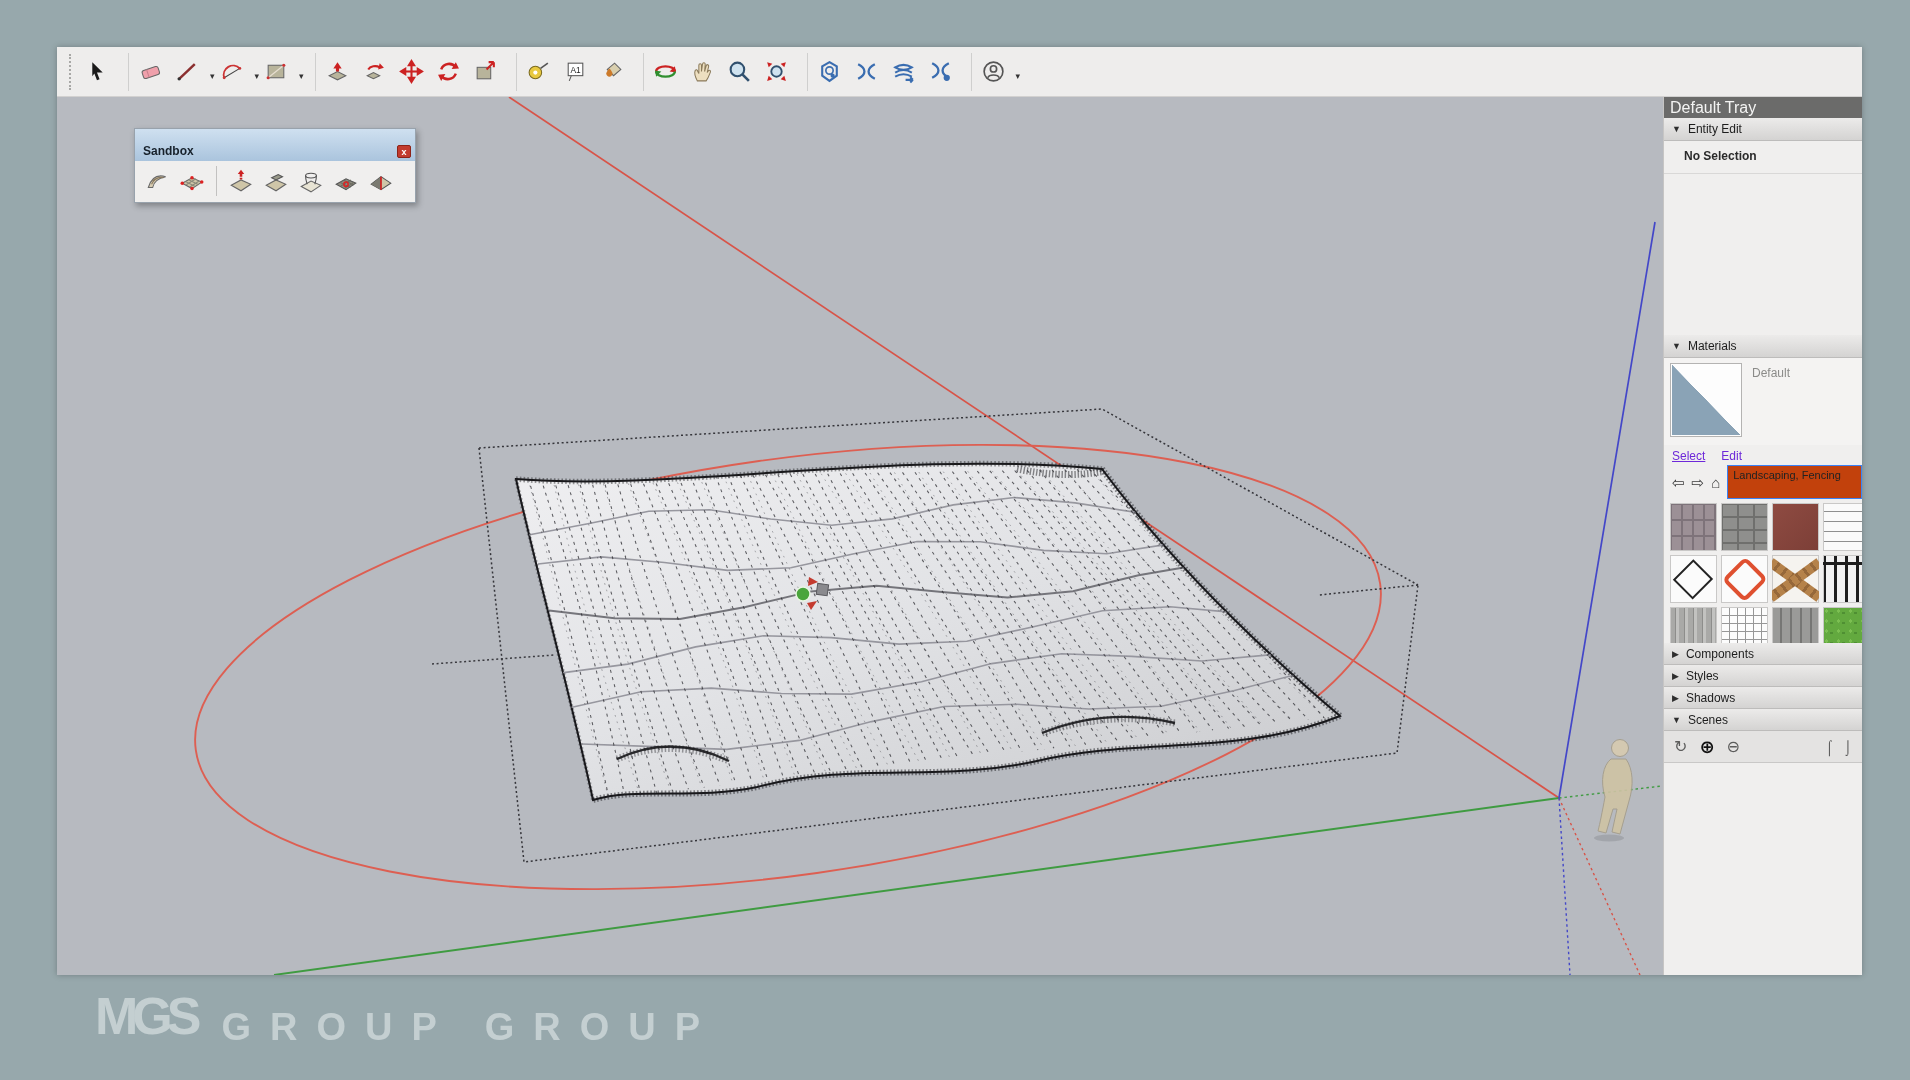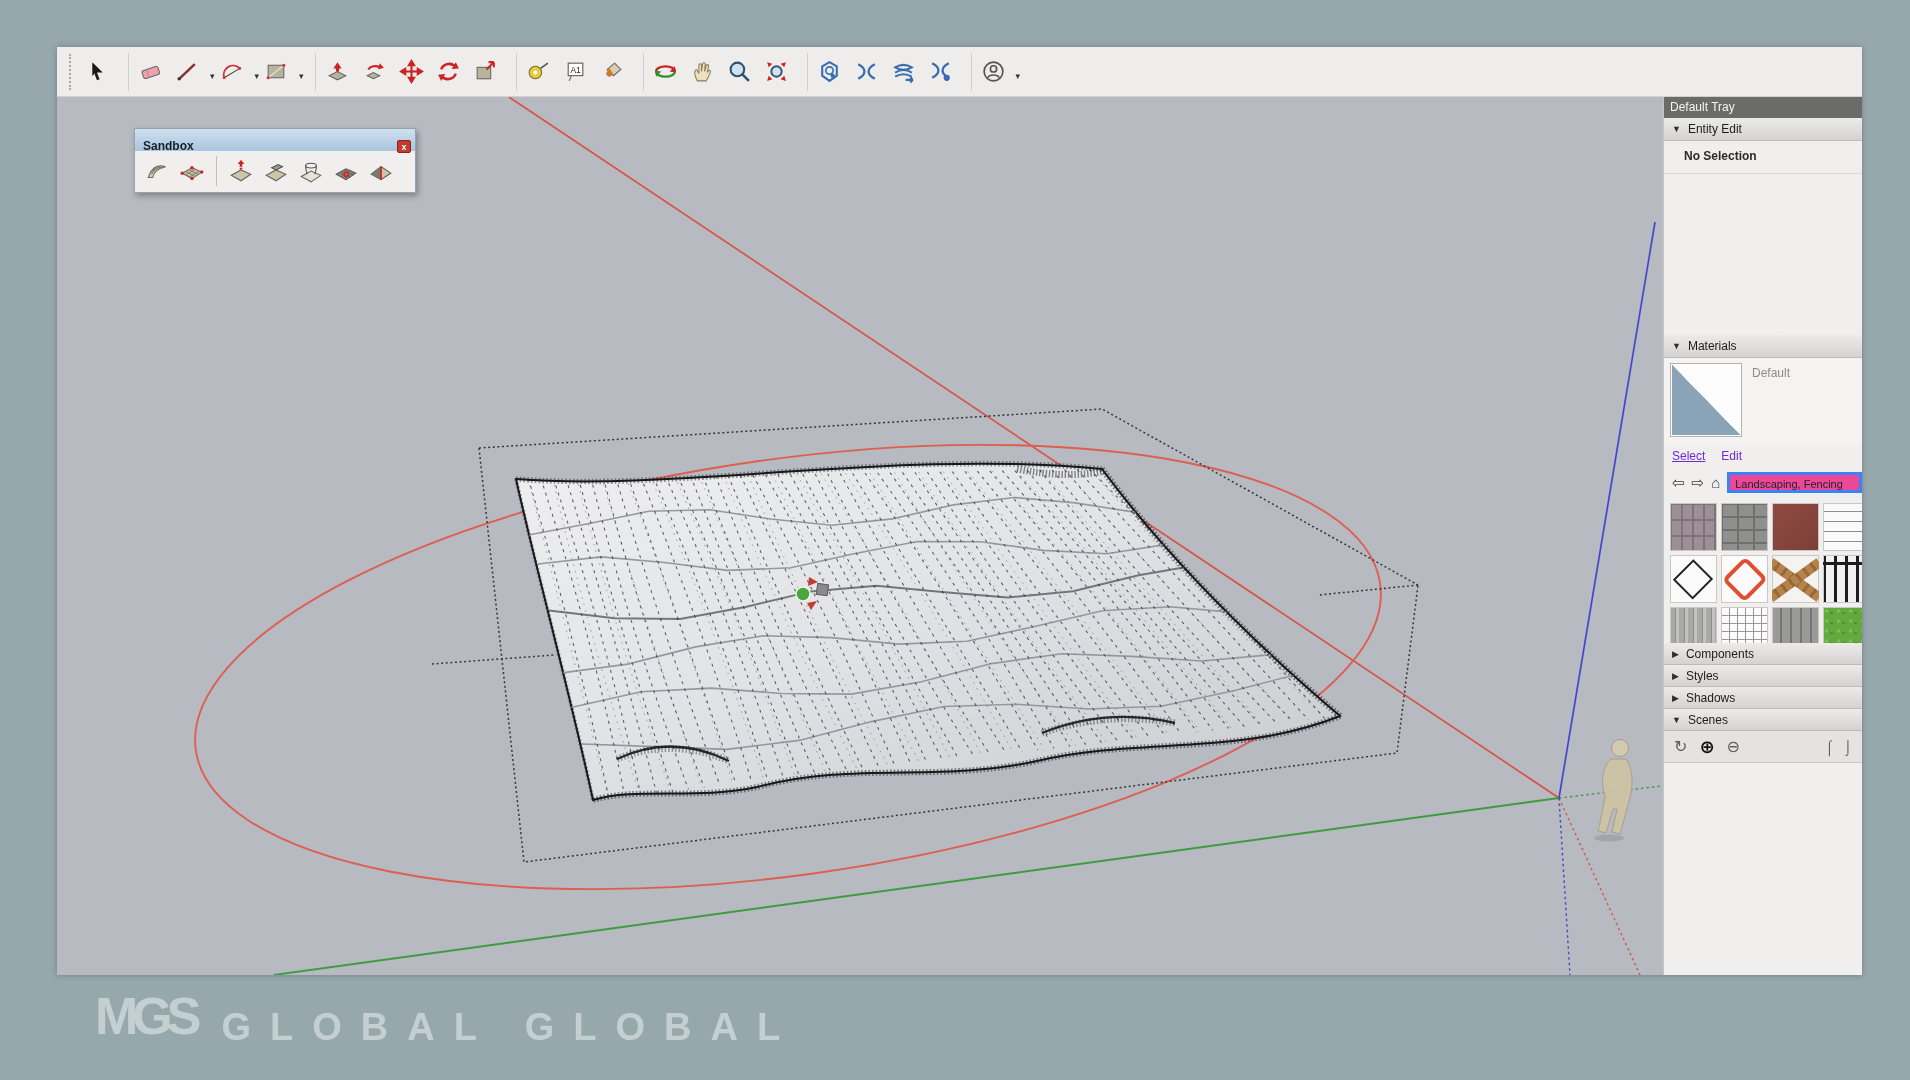--- a/index.html
+++ b/index.html
@@ -18,49 +18,49 @@
   .tb-handle{width:5px;height:36px;border-left:2px dotted #a8a8a6;margin-right:8px;}
   .tb-btn{width:34px;height:34px;display:flex;align-items:center;justify-content:flex-start;flex:0 0 auto;}
   .tb-btn svg{width:25px;height:25px;}
   .tb-caret{font-size:9px;color:#333;margin:8px 2px 0 -2px;flex:0 0 auto;}
   .tb-sep{width:1px;height:38px;background:#cfcfce;margin:0 6px;flex:0 0 auto;}
   
   .viewport{position:absolute;left:0;top:50px;width:1606px;height:878px;background:var(--viewport-bg);overflow:hidden;}
   
   .sandbox-palette{position:absolute;left:77px;top:81px;width:282px;background:#f0efee;
                    border:1px solid #98a2ac;box-shadow:2px 3px 6px rgba(0,0,0,.3);}
-  .sp-title{height:22px;background:linear-gradient(#cfe0f0,#aac4dd);display:flex;align-items:center;
+  .sp-title{height:32px;background:linear-gradient(#cfe0f0,#aac4dd);display:flex;align-items:center;
             padding:12px 4px 0 8px;font-size:12px;font-weight:bold;color:#17212b;}
   .sp-close{margin-left:auto;width:14px;height:13px;background:#c23b2e;color:#fff;font-size:9px;
             line-height:13px;text-align:center;border-radius:2px;border:1px solid #8d2318;}
   .sp-tools{display:flex;align-items:center;padding:5px 8px 6px 8px;gap:7px;}
   .sp-btn{width:28px;height:28px;display:flex;align-items:center;justify-content:center;}
   .sp-btn svg{width:26px;height:26px;}
   .sp-sep{width:1px;height:30px;background:#c2c1c0;margin:0 3px;}
   
   .tray{position:absolute;left:1606px;top:50px;width:199px;height:878px;background:var(--panel-bg);
         border-left:1px solid #c6c5c4;font-size:12px;color:#2b2b2b;overflow:hidden;}
-  .tray-header{height:21px;background:#6b6b6a;color:#f4f4f3;font-size:12px;line-height:21px;padding-left:6px;}
+  .tray-header{height:21px;background:#6b6b6a;color:#f4f4f3;font-size:16px;line-height:21px;padding-left:6px;}
   .sec-header{height:23px;background:linear-gradient(#eceBea,#d4d3d2);border-bottom:1px solid #bdbcbb;
               display:flex;align-items:center;gap:7px;padding-left:8px;font-size:12px;color:#1d1d1d;}
   .sec-header .tri{font-size:9px;color:#2e2e2e;}
   .ei-body{height:194px;background:#f0efee;}
   .no-sel{font-weight:bold;padding:8px 0 0 20px;}
   .ei-div{border-top:1px solid #d9d8d7;margin-top:10px;}
   .mat-body{position:relative;height:87px;background:#f4f3f2;padding-left:15px;}
   .mat-preview{position:absolute;left:6px;top:5px;width:72px;height:74px;background:#fdfdfd;
                border:1px solid #b4b3b2;}
   .mat-preview .split{position:absolute;inset:1px;background:linear-gradient(to bottom left,#fdfdfd 49.6%,#8aa3b6 50%);}
   .mat-name{position:absolute;left:88px;top:8px;color:#8b8b89;font-size:12px;}
   .mat-tabs{height:22px;display:flex;gap:16px;padding-left:8px;align-items:center;background:#f0efee;}
   .tab{font-size:12px;color:#6d28d9;}
   .tab.active{text-decoration:underline;}
   .mat-nav{height:30px;display:flex;align-items:center;gap:7px;padding:0 0 0 8px;background:#f0efee;}
   .nav-ico{font-size:15px;color:#3c3c3c;line-height:1;}
-  .mat-dropdown{flex:1;height:21px;background:#ec4899;border:3px solid #3b82f6;font-size:11px;
+  .mat-dropdown{flex:1;height:34px;background:#c2410c;border:1px solid #3b82f6;font-size:11px;
                 padding:3px 0 0 5px;white-space:nowrap;overflow:hidden;color:#222;}
   .swatches{margin:6px 0 0 6px;display:grid;grid-template-columns:repeat(4,47px);gap:4px;
             height:140px;overflow:hidden;}
   .sw{height:48px;position:relative;box-shadow:inset 0 0 0 1px #c9c8c7;overflow:hidden;}
   .sw-pavers{background:#9c9096;background-image:linear-gradient(#7e737a 2px,transparent 2px),
              linear-gradient(90deg,#7e737a 2px,transparent 2px);background-size:22px 16px,11px 16px;}
   .sw-stone-blocks{background:#8f8f8d;background-image:linear-gradient(#6f6f6d 2px,transparent 2px),
              linear-gradient(90deg,#6f6f6d 2px,transparent 2px);background-size:16px 13px,16px 13px;}
   .sw-brick{background:linear-gradient(135deg,#8f4b42,#7c3f37);}
   .sw-wire-fence{background:#fafafa;background-image:repeating-linear-gradient(0deg,transparent 0 9px,#8f8f8f 9px 10px);}
@@ -555,15 +555,15 @@
           <span>⌠</span>
           <span>⌡</span>
         </span>
       </div>
       <div class="tray-fill"></div>
     </div>
   </div>
 
   <div class="watermark">
     <span class="wm-logo">MGS</span>
-    <span class="wm-text">GLOBAL GLOBAL</span>
+    <span class="wm-text">GROUP GROUP</span>
   </div>
 </div>
 
 </body></html>

